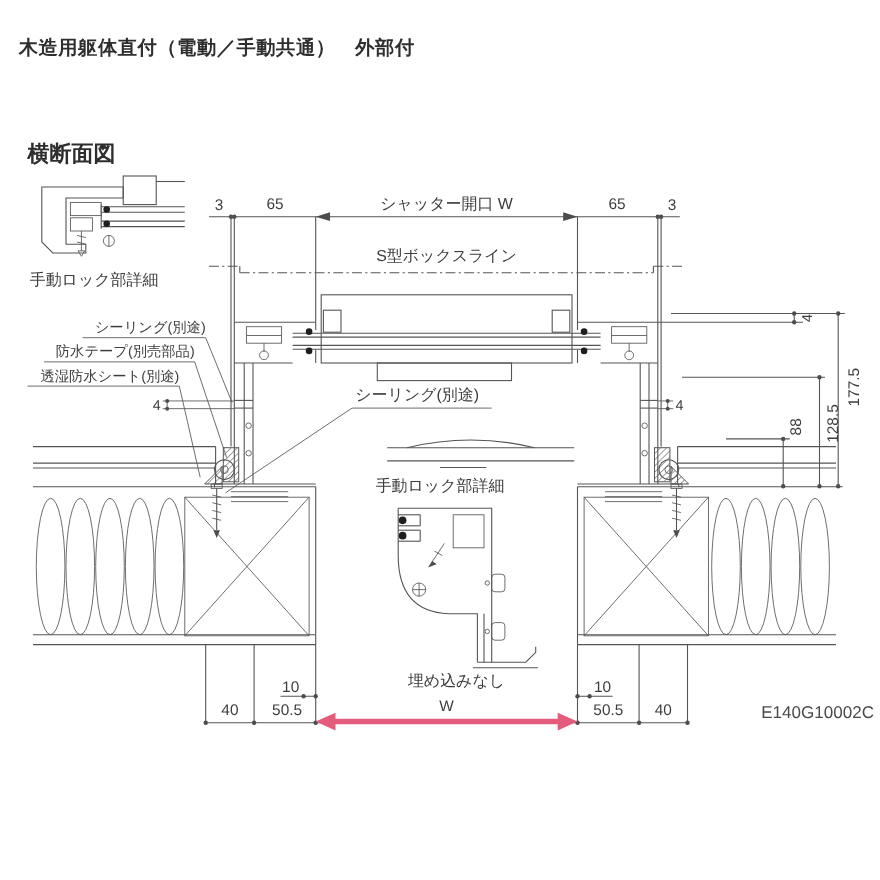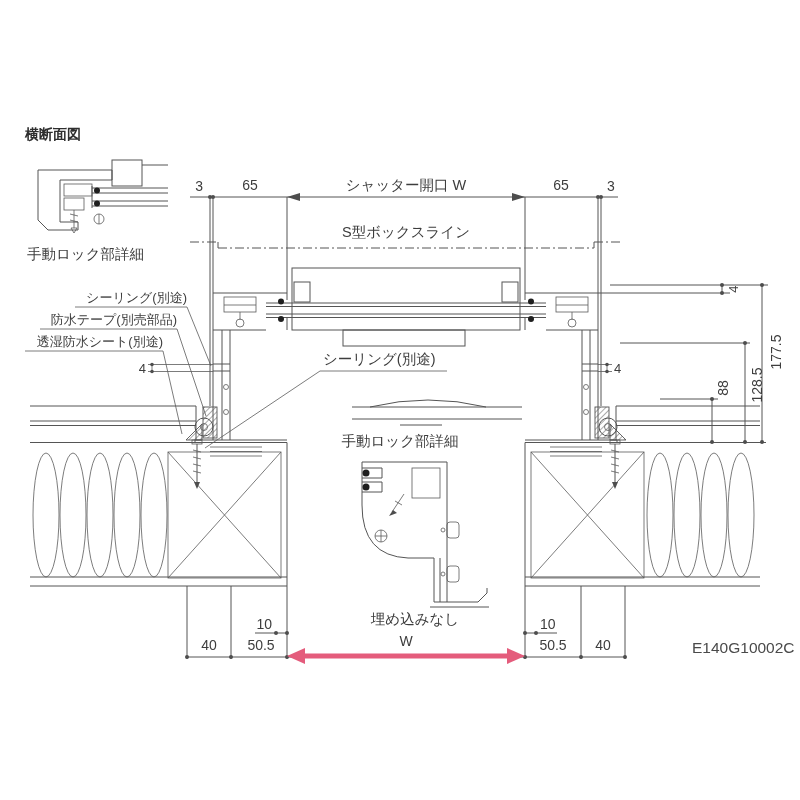--- a/index.html
+++ b/index.html
@@ -1,39 +1,40 @@
 <!DOCTYPE html>
 <html><head>
 <meta charset="utf-8">
 <style>
   html,body{margin:0;padding:0;background:#fff;}
   .canvas{position:relative;width:800px;height:800px;background:#fff;overflow:hidden;
           font-family:"Liberation Sans",sans-serif;color:#2e2e2e;}
   .title{position:absolute;left:17px;top:31px;font-size:17.5px;font-weight:600;letter-spacing:.5px;}
-  .heading{position:absolute;left:25px;top:126px;font-size:14px;font-weight:700;}
+  .heading{position:absolute;left:25px;top:126px;font-size:20px;font-weight:700;}
   svg{position:absolute;left:0;top:0;}
   .ln{stroke:#555;fill:none;stroke-width:1;}
   .thin{stroke:#5a5a5a;fill:none;stroke-width:.8;}
   .dash{stroke:#555;fill:none;stroke-width:1;stroke-dasharray:9 3 2 3;}
   .dot{fill:#4d4d4d;stroke:none;}
   .seal{fill:#1f1f1f;stroke:none;}
   .hatched{fill:url(#hatch);stroke:#555;stroke-width:.9;}
   text{fill:#3d3d3d;font-family:"Liberation Sans",sans-serif;}
   .dim{font-size:14px;}
   .dimS{font-size:13px;}
   .jp{font-size:13px;}
   .jp14{font-size:14.5px;}
   .code{font-size:15.5px;fill:#4a4a4a;}
   .accent{stroke:#e45c7c;}
   .accentFill{fill:#e45c7c;stroke:none;}
 </style>
 </head>
 <body>
 
 <div class="canvas">
+  <div class="title">木造用躯体直付（電動／手動共通）　外部付</div>
   <div class="heading">横断面図</div>
 
   <svg width="800" height="800" viewBox="0 0 800 800">
     <defs>
       <pattern id="hatch" width="4" height="4" patternUnits="userSpaceOnUse" patternTransform="rotate(45)">
         <line x1="0" y1="0" x2="0" y2="4" stroke="#555" stroke-width="1"></line>
       </pattern>
     </defs>
 
     <g>

